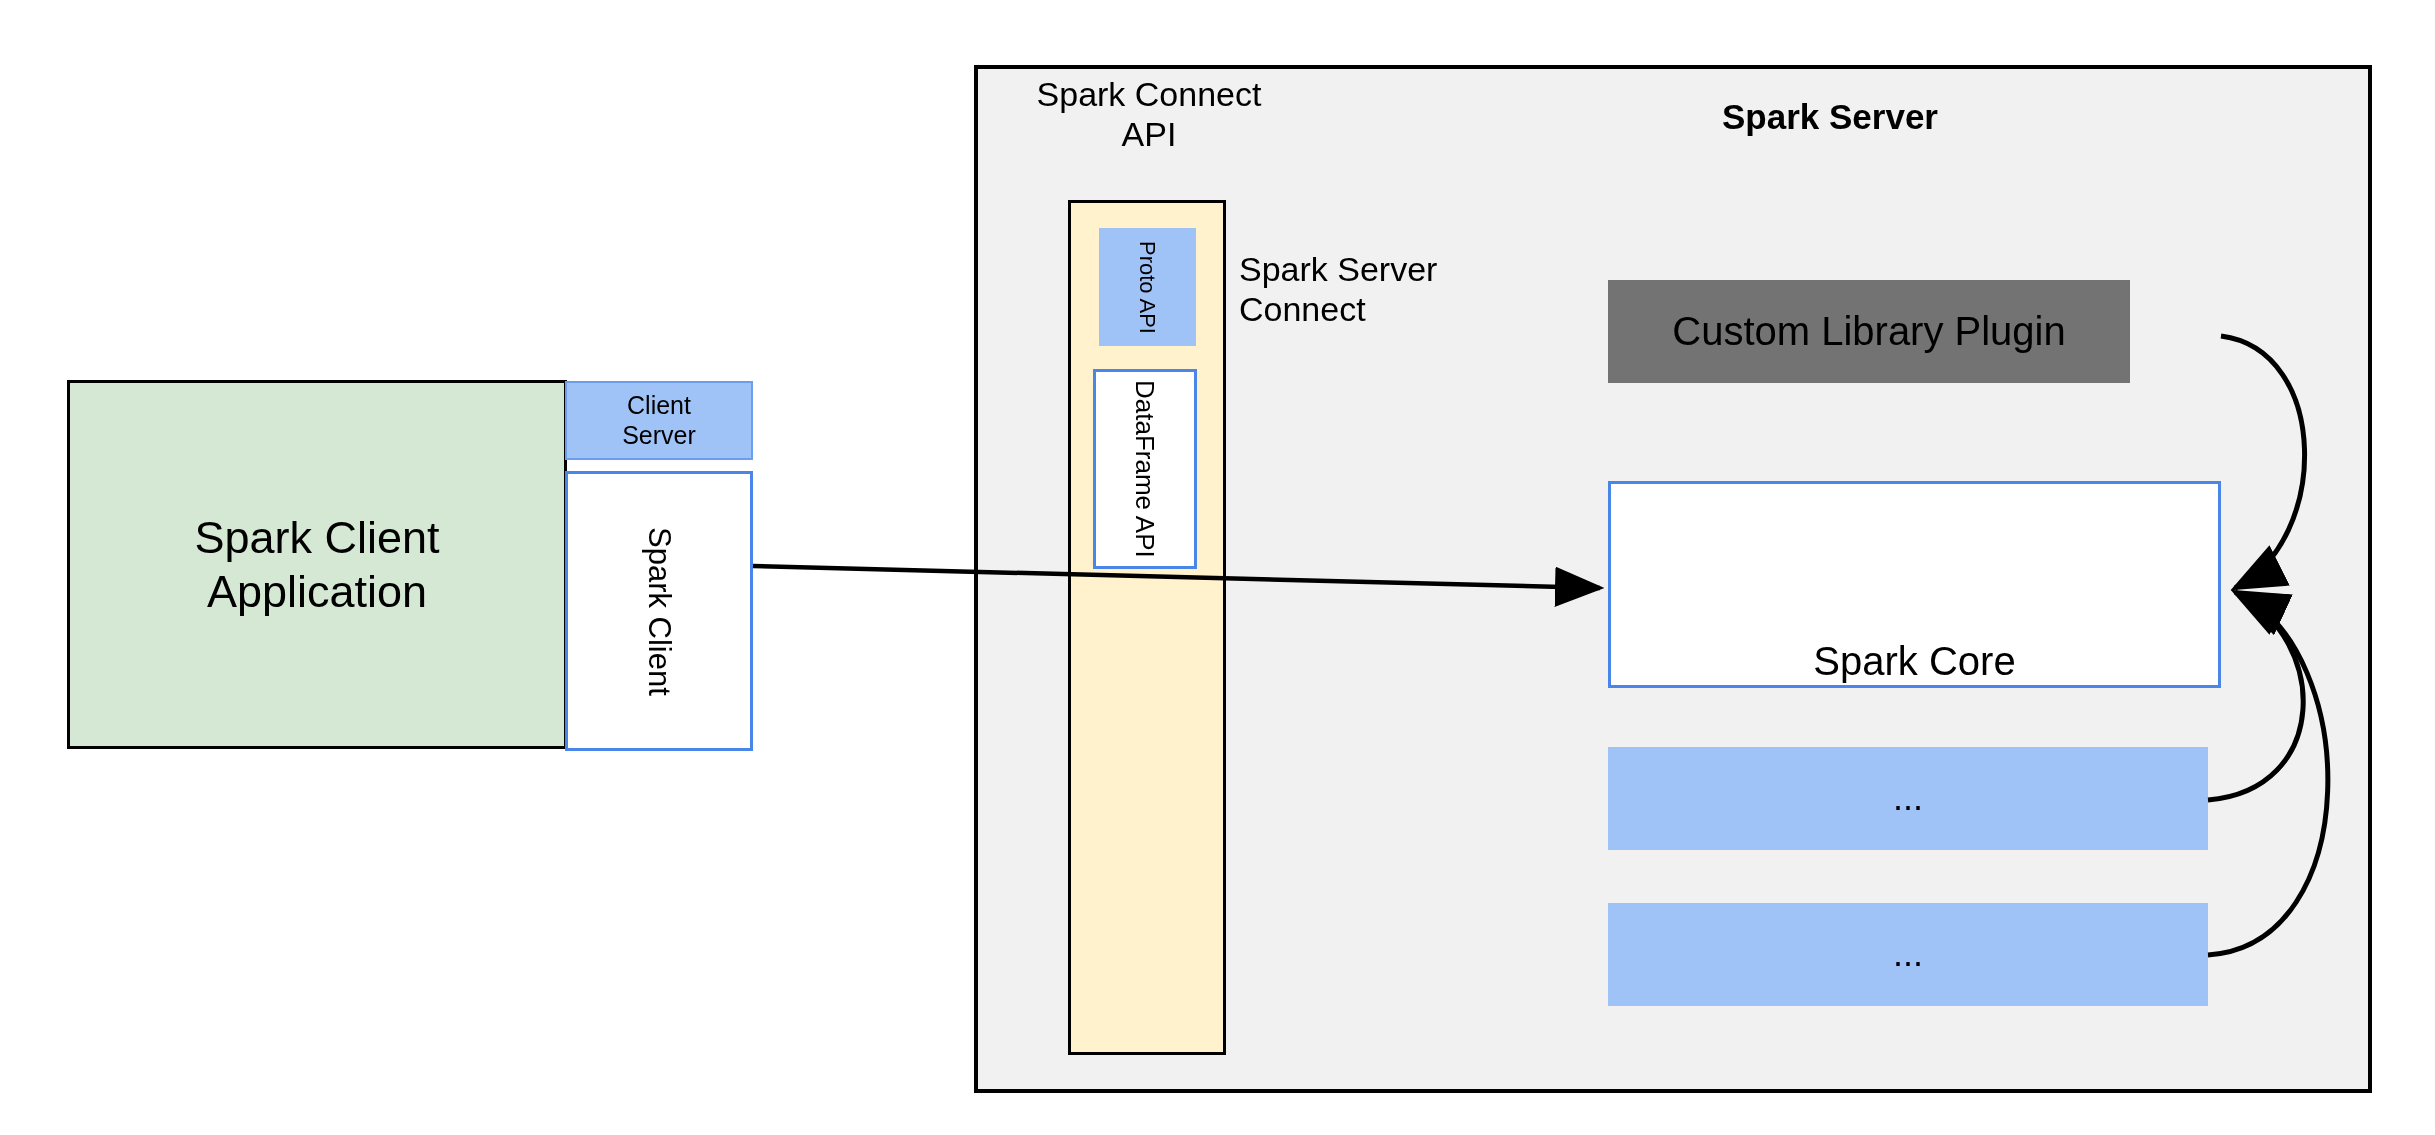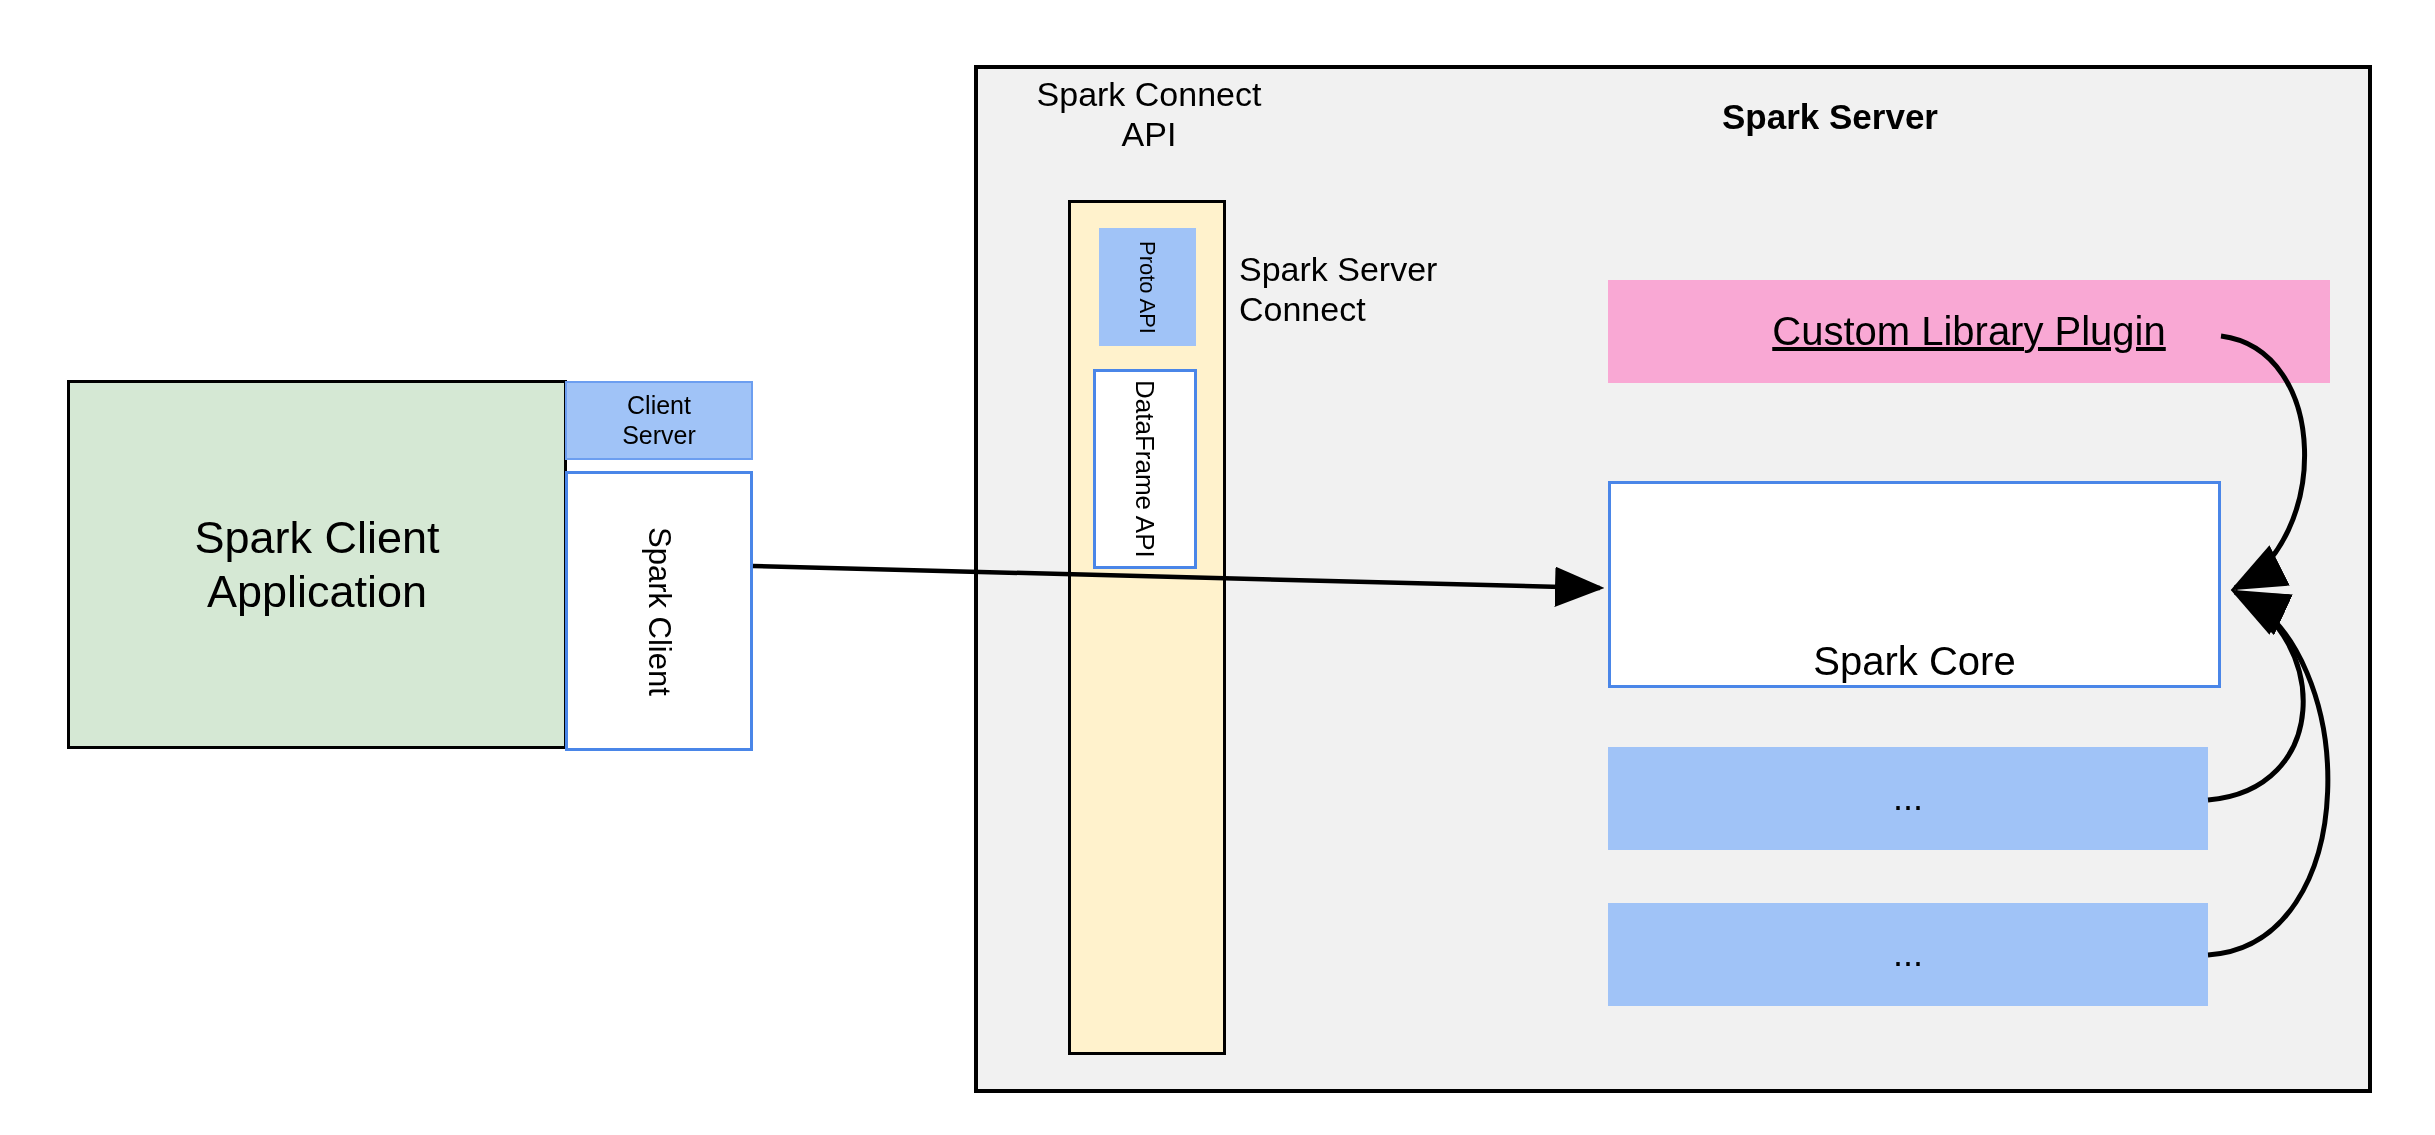--- a/index.html
+++ b/index.html
@@ -127,25 +127,24 @@
     height: 200px;
     background: #ffffff;
     border: 3px solid #4a86e8;
     font-size: 26px;
   }
 
   
   #custom-plugin {
     left: 1608px;
     top: 280px;
-    width: 722px;
+    width: 522px;
     height: 103px;
-    background: #f9a8d4;
+    background: #737373;
     font-size: 40px;
-    text-decoration: underline;
   }
   #spark-core {
     left: 1608px;
     top: 481px;
     width: 613px;
     height: 207px;
     background: #ffffff;
     border: 3px solid #4a86e8;
     font-size: 40px;
     align-items: flex-end;

